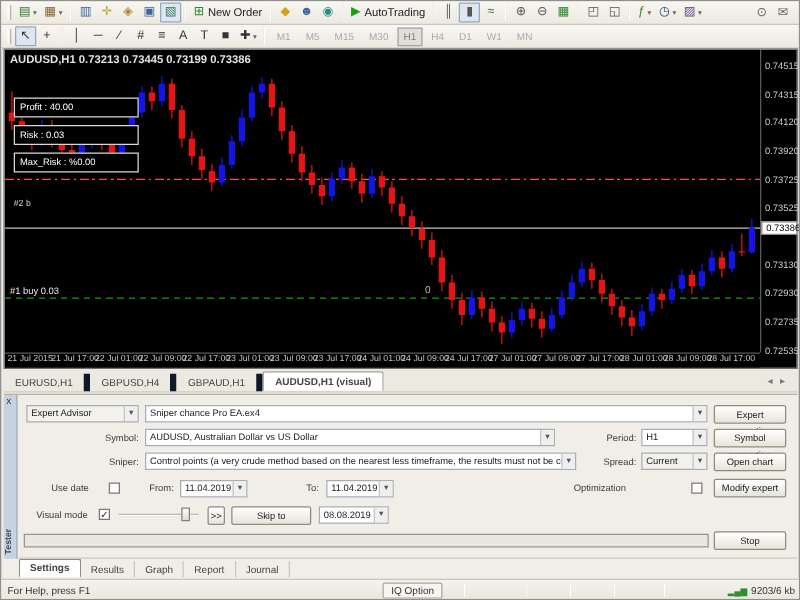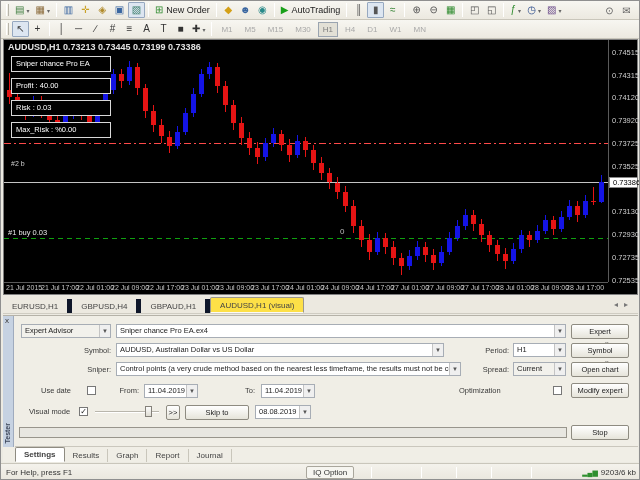--- a/index.html
+++ b/index.html
@@ -34,21 +34,21 @@
   .wick{position:absolute;width:1px;}
   .body{position:absolute;width:5px;}
   .tradelbl{position:absolute;color:#e8e8e8;font-size:7.5px;}
   .omark{position:absolute;color:#bdbdbd;font-size:8px;}
   .pax{position:absolute;left:3px;color:#cfcfcf;font-size:7.5px;}
   .pbox{position:absolute;left:0px;width:29px;background:#fff;color:#000;font-size:7.5px;text-align:left;padding-left:3px;border:1px solid #888;}
   .tax{position:absolute;top:1px;color:#c4c4c4;font-size:7px;white-space:nowrap;}
   
   .ctabs{position:absolute;top:295px;left:2px;width:635px;height:18px;background:#ece9e0;display:flex;align-items:flex-end;border-bottom:1px solid #cfccc2;}
   .ctab{font-size:8px;color:#444;padding:3px 9px 2px;border-right:5px solid #0f172a;position:relative;top:0;}
-  .ctab.active{background:#fde047;border:1px solid #9a978d;border-bottom:1px solid #fbfaf7;font-weight:normal;border-radius:2px 2px 0 0;}
+  .ctab.active{background:#ffffff;border:1px solid #9a978d;border-bottom:1px solid #fbfaf7;font-weight:bold;border-radius:2px 2px 0 0;}
   .tabscroll{position:absolute;right:8px;top:4px;display:flex;gap:2px;}
   .tabscroll span{font-size:8px;color:#777;padding:0 2px;}
   
   .tester{position:absolute;top:314px;left:2px;width:635px;height:147px;background:#f0eee6;border-top:1px solid #b5b2a8;}
   .tstrip{position:absolute;left:0;top:0;width:11px;height:131px;background:#c6d2e2;border-right:1px solid #9fab be;border-right:1px solid #9fabbe;}
   .tclose{position:absolute;left:2px;top:0px;font-size:8px;color:#333;}
   .tvlabel{position:absolute;left:1px;bottom:4px;writing-mode:vertical-rl;transform:rotate(180deg);font-size:7px;font-weight:bold;color:#3c465a;}
   .lab{position:absolute;font-size:7.5px;color:#3a3a3a;line-height:13px;}
   .combo{position:absolute;height:14px;background:#fff;border:1px solid #a7adb5;font-size:7.5px;line-height:12px;color:#222;padding-left:3px;white-space:nowrap;overflow:hidden;}
   .combo .arr{position:absolute;right:0;top:0;width:11px;height:100%;background:#efefef;border-left:1px solid #c4c4c4;color:#555;font-size:6px;text-align:center;line-height:12px;}
@@ -369,21 +369,20 @@
         <div class="wick" style="left: 565px; top: 159.761px; height: 20.7034px; background: rgb(20, 20, 230);"></div>
         <div class="body" style="left: 563px; top: 165.512px; height: 11.5019px; background: rgb(20, 20, 230);"></div>
         <div class="wick" style="left: 573px; top: 160.912px; height: 20.7034px; background: rgb(230, 20, 20);"></div>
         <div class="body" style="left: 571px; top: 165.512px; height: 9.20152px; background: rgb(230, 20, 20);"></div>
         <div class="wick" style="left: 581px; top: 155.161px; height: 23.0038px; background: rgb(20, 20, 230);"></div>
         <div class="body" style="left: 579px; top: 160.912px; height: 13.8023px; background: rgb(20, 20, 230);"></div>
         <div class="wick" style="left: 589px; top: 147.109px; height: 18.403px; background: rgb(230, 20, 20);"></div>
         <div class="body" style="left: 587px; top: 160.912px; height: 1.15019px; background: rgb(230, 20, 20);"></div>
         <div class="wick" style="left: 597px; top: 135.032px; height: 28.2947px; background: rgb(20, 20, 230);"></div>
         <div class="body" style="left: 595px; top: 141.818px; height: 19.8983px; background: rgb(20, 20, 230);"></div>
-        <div class="ibox" style="top: 16px;">Sniper chance Pro EA</div>
         <div class="ibox" style="top: 38px;">Profit : 40.00</div>
         <div class="ibox" style="top: 60px;">Risk  : 0.03</div>
         <div class="ibox" style="top: 82px;">Max_Risk : %0.00</div>
         <div class="sml" style="top: 120px;">#2 b</div>
         <div class="tradelbl" style="left: 4px; top: 188.408px;">#1 buy 0.03</div>
         <div class="omark" style="left: 336px; top: 187.408px;">0</div>
       </div>
     <div class="paxis" id="paxis">
         <div class="pax" style="top: 7.96198px;">0.74515</div>
         <div class="pax" style="top: 30.9658px;">0.74315</div>

